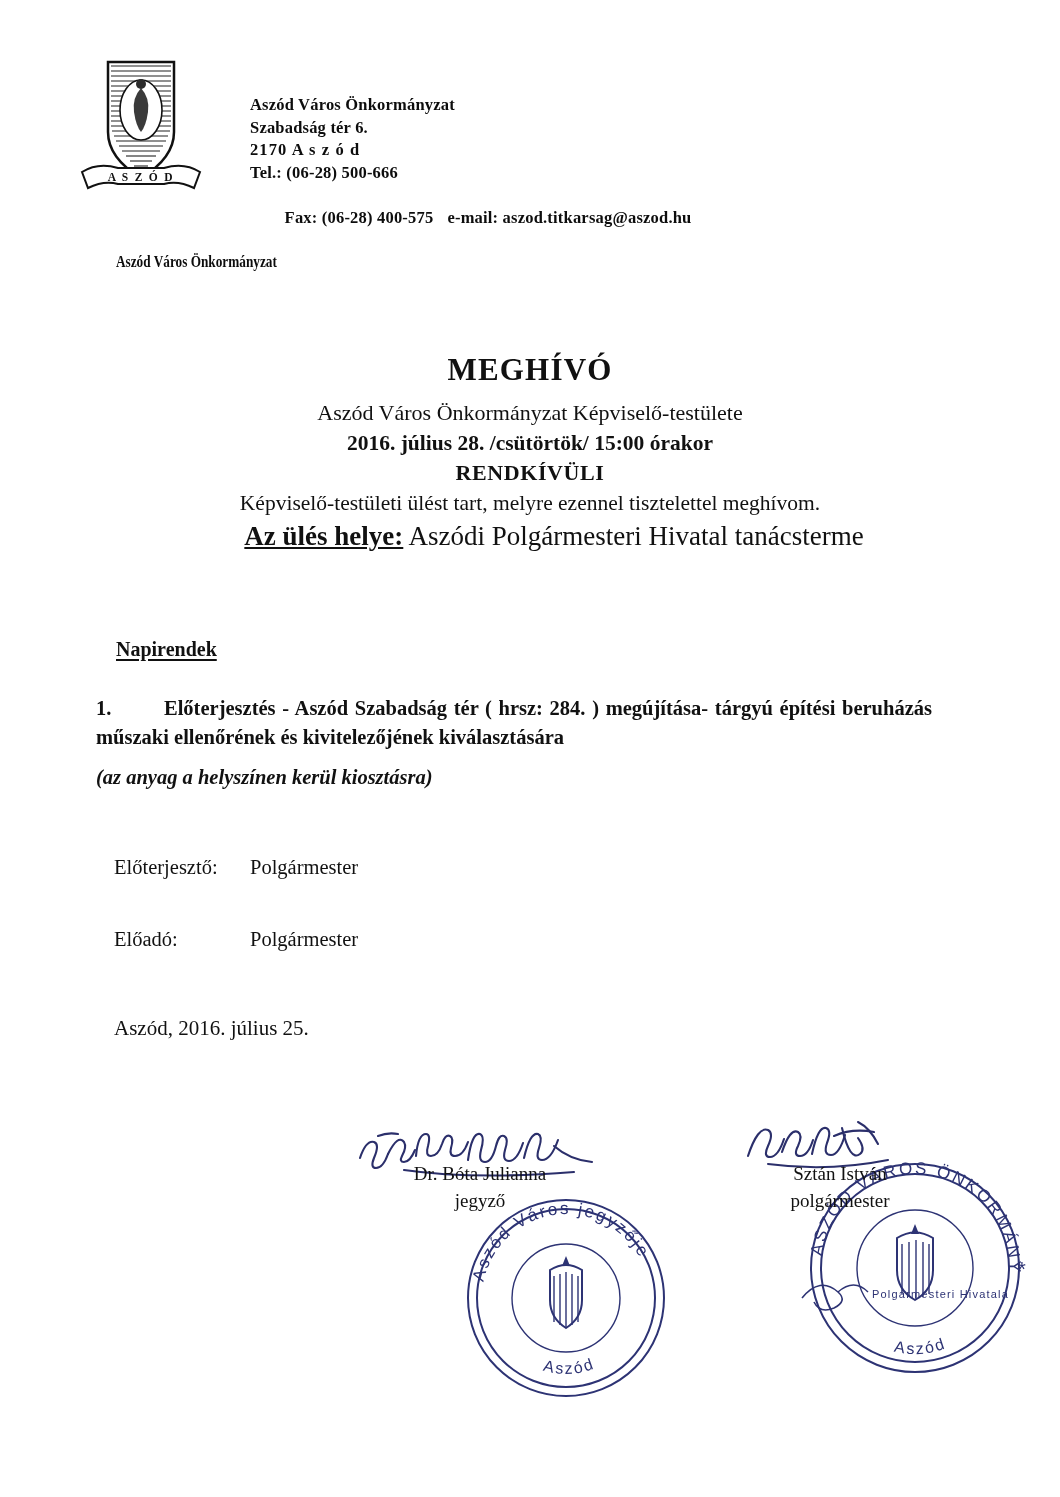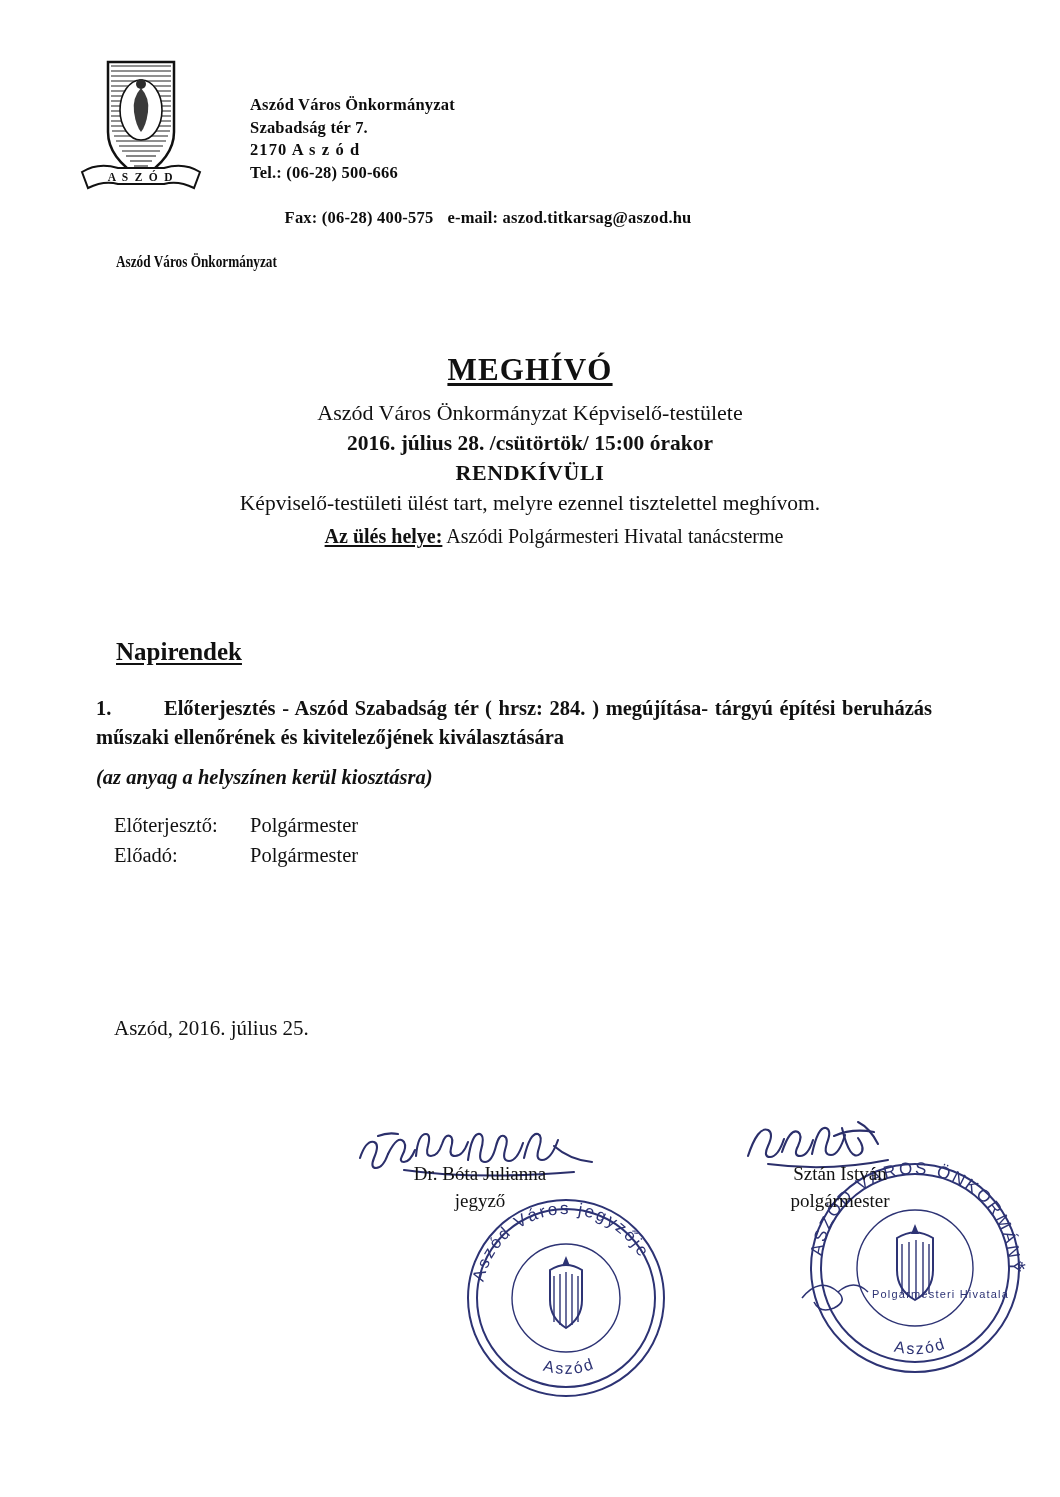--- a/index.html
+++ b/index.html
@@ -68,21 +68,20 @@
     position: absolute;
     left: 0;
     top: 352px;
     width: 100%;
     text-align: center;
   }
   .doc-title {
     font-size: 31px;
     font-weight: bold;
     letter-spacing: 1.2px;
-    text-decoration: underline;
     text-underline-offset: 3px;
     margin-bottom: 10px;
   }
   .subtitle-1 {
     font-size: 22px;
     line-height: 30px;
   }
   .subtitle-2 {
     font-size: 21.5px;
     font-weight: bold;
@@ -93,36 +92,36 @@
     font-size: 22px;
     font-weight: bold;
     letter-spacing: 0.6px;
     line-height: 30px;
   }
   .subtitle-4 {
     font-size: 21.5px;
     line-height: 31px;
   }
   .venue-line {
-    font-size: 20px;
+    font-size: 27px;
     line-height: 34px;
     margin-left: 48px;
   }
   .venue-label {
     font-weight: bold;
     text-decoration: underline;
     text-underline-offset: 2px;
   }
 
   
   .agenda-heading {
     position: absolute;
     left: 116px;
     top: 638px;
-    font-size: 25px;
+    font-size: 20px;
     font-weight: bold;
     text-decoration: underline;
     text-underline-offset: 3px;
   }
   .agenda-item {
     position: absolute;
     left: 96px;
     top: 694px;
     width: 836px;
     font-size: 20.5px;
@@ -144,20 +143,21 @@
   .presenter-block {
     position: absolute;
     left: 114px;
     top: 810px;
     font-size: 20.5px;
     line-height: 30px;
   }
   .presenter-row .lbl {
     display: inline-block;
     width: 136px;
+    margin-top: 42px;
   }
 
   
   .date-line {
     position: absolute;
     left: 114px;
     top: 1016px;
     font-size: 21px;
   }
 
@@ -224,21 +224,21 @@
         <path d="M63 34 q-9 10 -7 24 q2 14 7 20 q5 -6 7 -20 q2 -14 -7 -24 Z" fill="#3a3a3a"></path>
         <circle cx="63" cy="30" r="5" fill="#2b2b2b"></circle>
 
         <path d="M4 118 Q20 108 40 114 L86 114 Q106 108 122 118 L116 134 Q100 126 86 130 L40 130 Q26 126 10 134 Z" fill="#ffffff" stroke="#111" stroke-width="2"></path>
         <text x="63" y="127" text-anchor="middle" font-family="Liberation Serif, serif" font-size="11.5" font-weight="bold" letter-spacing="1.8" fill="#111">A S Z Ó D</text>
       </svg>
     </div>
 
     <div class="org-block">
       <div>Aszód Város Önkormányzat</div>
-      <div>Szabadság tér 7.</div>
+      <div>Szabadság tér 6.</div>
       <div class="spaced">2170 A s z ó d</div>
       <div>Tel.: (06-28) 500-666</div>
       <div class="email-line">
         <span>Fax: (06-28) 400-575</span><span class="gap"></span><span>e-mail: aszod.titkarsag@aszod.hu</span>
       </div>
     </div>
   </div>
 
   <div class="org-condensed">Aszód Város Önkormányzat</div>
 

